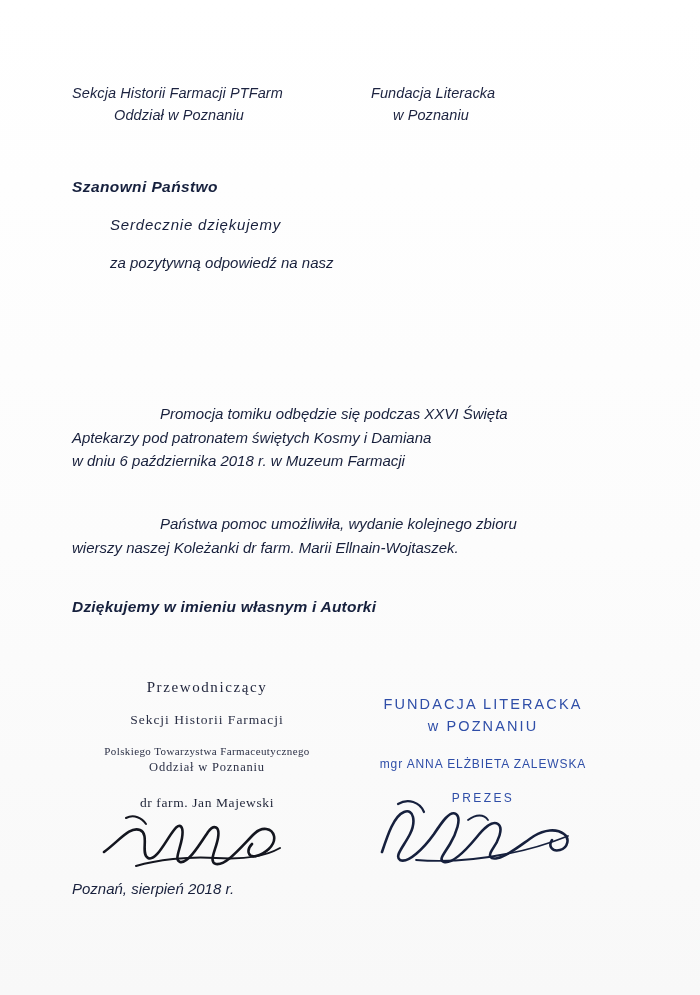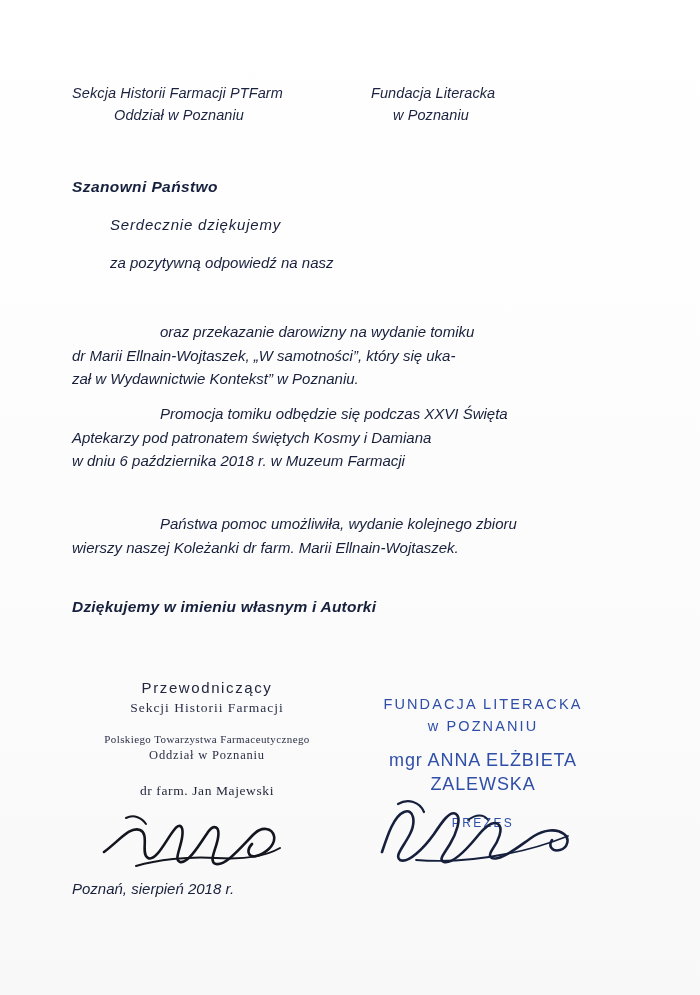--- a/index.html
+++ b/index.html
@@ -116,31 +116,31 @@
   .stamp-left {
     position: absolute;
     top: 678px;
     left: 92px;
     width: 230px;
     text-align: center;
     color: #2a2f45;
     line-height: 1.3;
   }
   .stamp-left .s1 {
-    font-family: Liberation Sans, sans-serif;
+    font-family: Liberation Serif, serif;
     font-size: 15px;
     letter-spacing: 1.6px;
     color: #23283f;
     text-align: center;
   }
   .stamp-left .s2 {
     font-family: "Liberation Serif", serif;
     font-size: 13.5px;
     letter-spacing: 1px;
-    margin-top: 1px;
+    margin-top: 13px;
   }
   .stamp-left .s3 {
     font-family: "Liberation Serif", serif;
     font-size: 11px;
     letter-spacing: 0.4px;
     margin-top: 16px;
   }
   .stamp-left .s4 {
     font-family: "Liberation Serif", serif;
     font-size: 12.5px;
@@ -167,23 +167,23 @@
   .stamp-right .r1 {
     font-size: 14.5px;
     letter-spacing: 2.1px;
   }
   .stamp-right .r2 {
     font-size: 14.5px;
     letter-spacing: 2.1px;
     margin-top: 2px;
   }
   .stamp-right .r3 {
-    font-size: 18px;
+    font-size: 12px;
     letter-spacing: 0.9px;
-    margin-top: 12px;
+    margin-top: 20px;
   }
   .stamp-right .r4 {
     font-size: 12px;
     letter-spacing: 2.4px;
     margin-top: 18px;
   }
 
   .sig {
     position: absolute;
     pointer-events: none;
@@ -215,25 +215,20 @@
       <span class="line2">w Poznaniu</span>
     </div>
   </div>
 
   <div class="salutation">Szanowni  Państwo</div>
 
   <div class="body-text l-positive">za pozytywną odpowiedź na nasz</div>
   <div class="body-text l-thanks">Serdecznie   dziękujemy</div>
 
 
-  <div class="para p1">
-    <p class="indent">oraz przekazanie darowizny na wydanie tomiku</p>
-    <p>dr Marii Ellnain-Wojtaszek, „W samotności”, który się uka-</p>
-    <p>zał w Wydawnictwie Kontekst” w Poznaniu.</p>
-  </div>
 
   <div class="para p2">
     <p class="indent">Promocja tomiku odbędzie się podczas XXVI Święta</p>
     <p>Aptekarzy pod patronatem świętych Kosmy i Damiana</p>
     <p>w dniu 6 października 2018 r. w Muzeum Farmacji</p>
   </div>
 
   <div class="para p3">
     <p class="indent">Państwa pomoc umożliwiła, wydanie kolejnego zbioru</p>
     <p>wierszy naszej Koleżanki dr farm. Marii Ellnain-Wojtaszek.</p>

